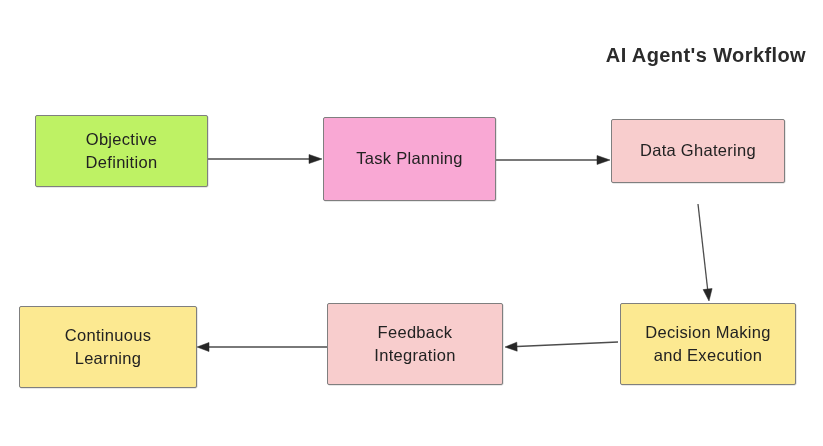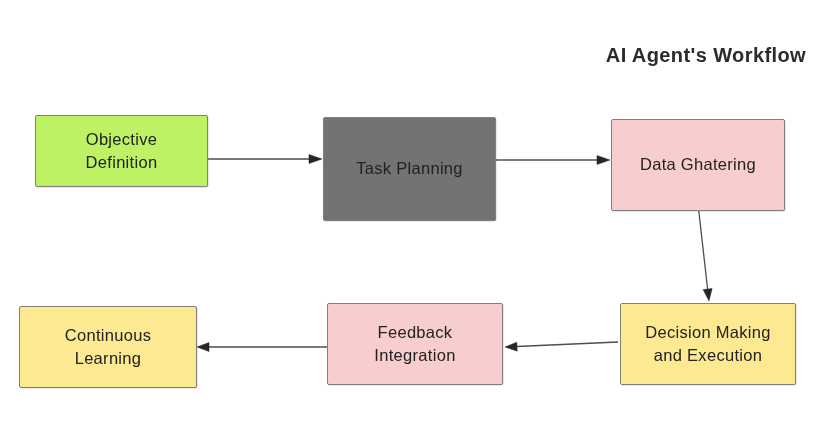--- a/index.html
+++ b/index.html
@@ -90,25 +90,25 @@
       <path class="edge-line" d="M327,347 L209,347"></path>
       <polygon class="edge-head" points="197,347 209,342.5 209,351.5"></polygon>
     </g>
   </svg>
 
   <div class="node" style="left: 35px; top: 115px; width: 173px; height: 72px; background-color: #bef264;">
     <span class="label">Objective
 Definition</span>
   </div>
 
-  <div class="node" style="left: 323px; top: 117px; width: 173px; height: 104px; background-color: #737373;">
+  <div class="node" style="left: 323px; top: 117px; width: 173px; height: 84px; background-color: #f9a8d4;">
     <span class="label">Task Planning</span>
   </div>
 
-  <div class="node" style="left: 611px; top: 119px; width: 174px; height: 92px; background-color: rgb(248, 205, 205);">
+  <div class="node" style="left: 611px; top: 119px; width: 174px; height: 64px; background-color: rgb(248, 205, 205);">
     <span class="label">Data Ghatering</span>
   </div>
 
   <div class="node" style="left: 327px; top: 303px; width: 176px; height: 82px; background-color: rgb(248, 205, 205);">
     <span class="label">Feedback
 Integration</span>
   </div>
 
   <div class="node" style="left: 620px; top: 303px; width: 176px; height: 82px; background-color: rgb(252, 233, 145);">
     <span class="label">Decision Making

